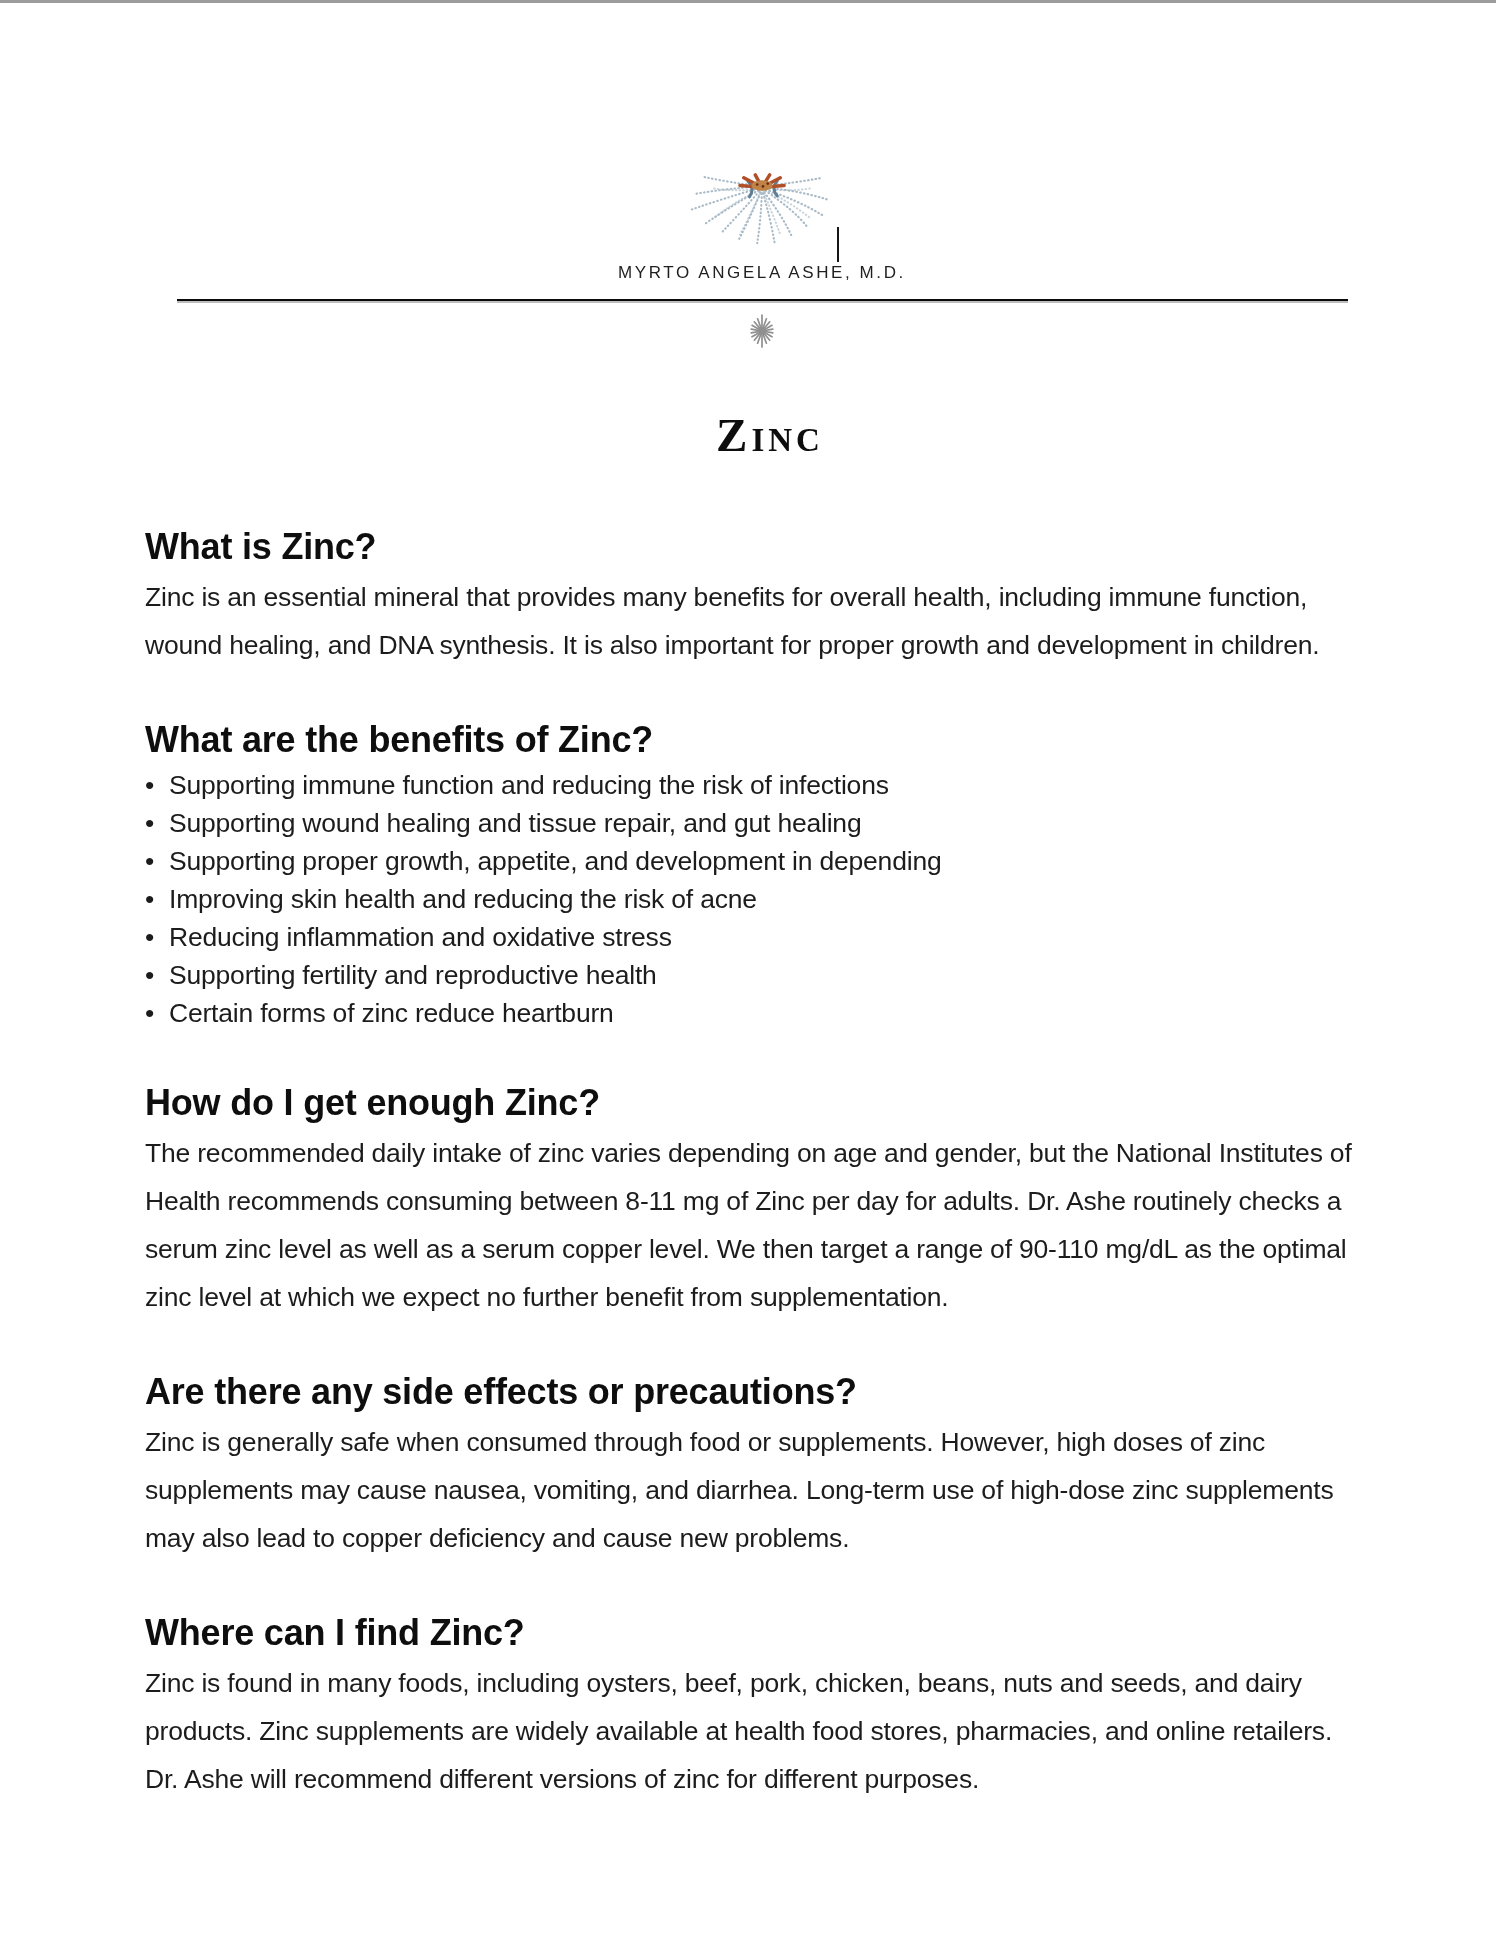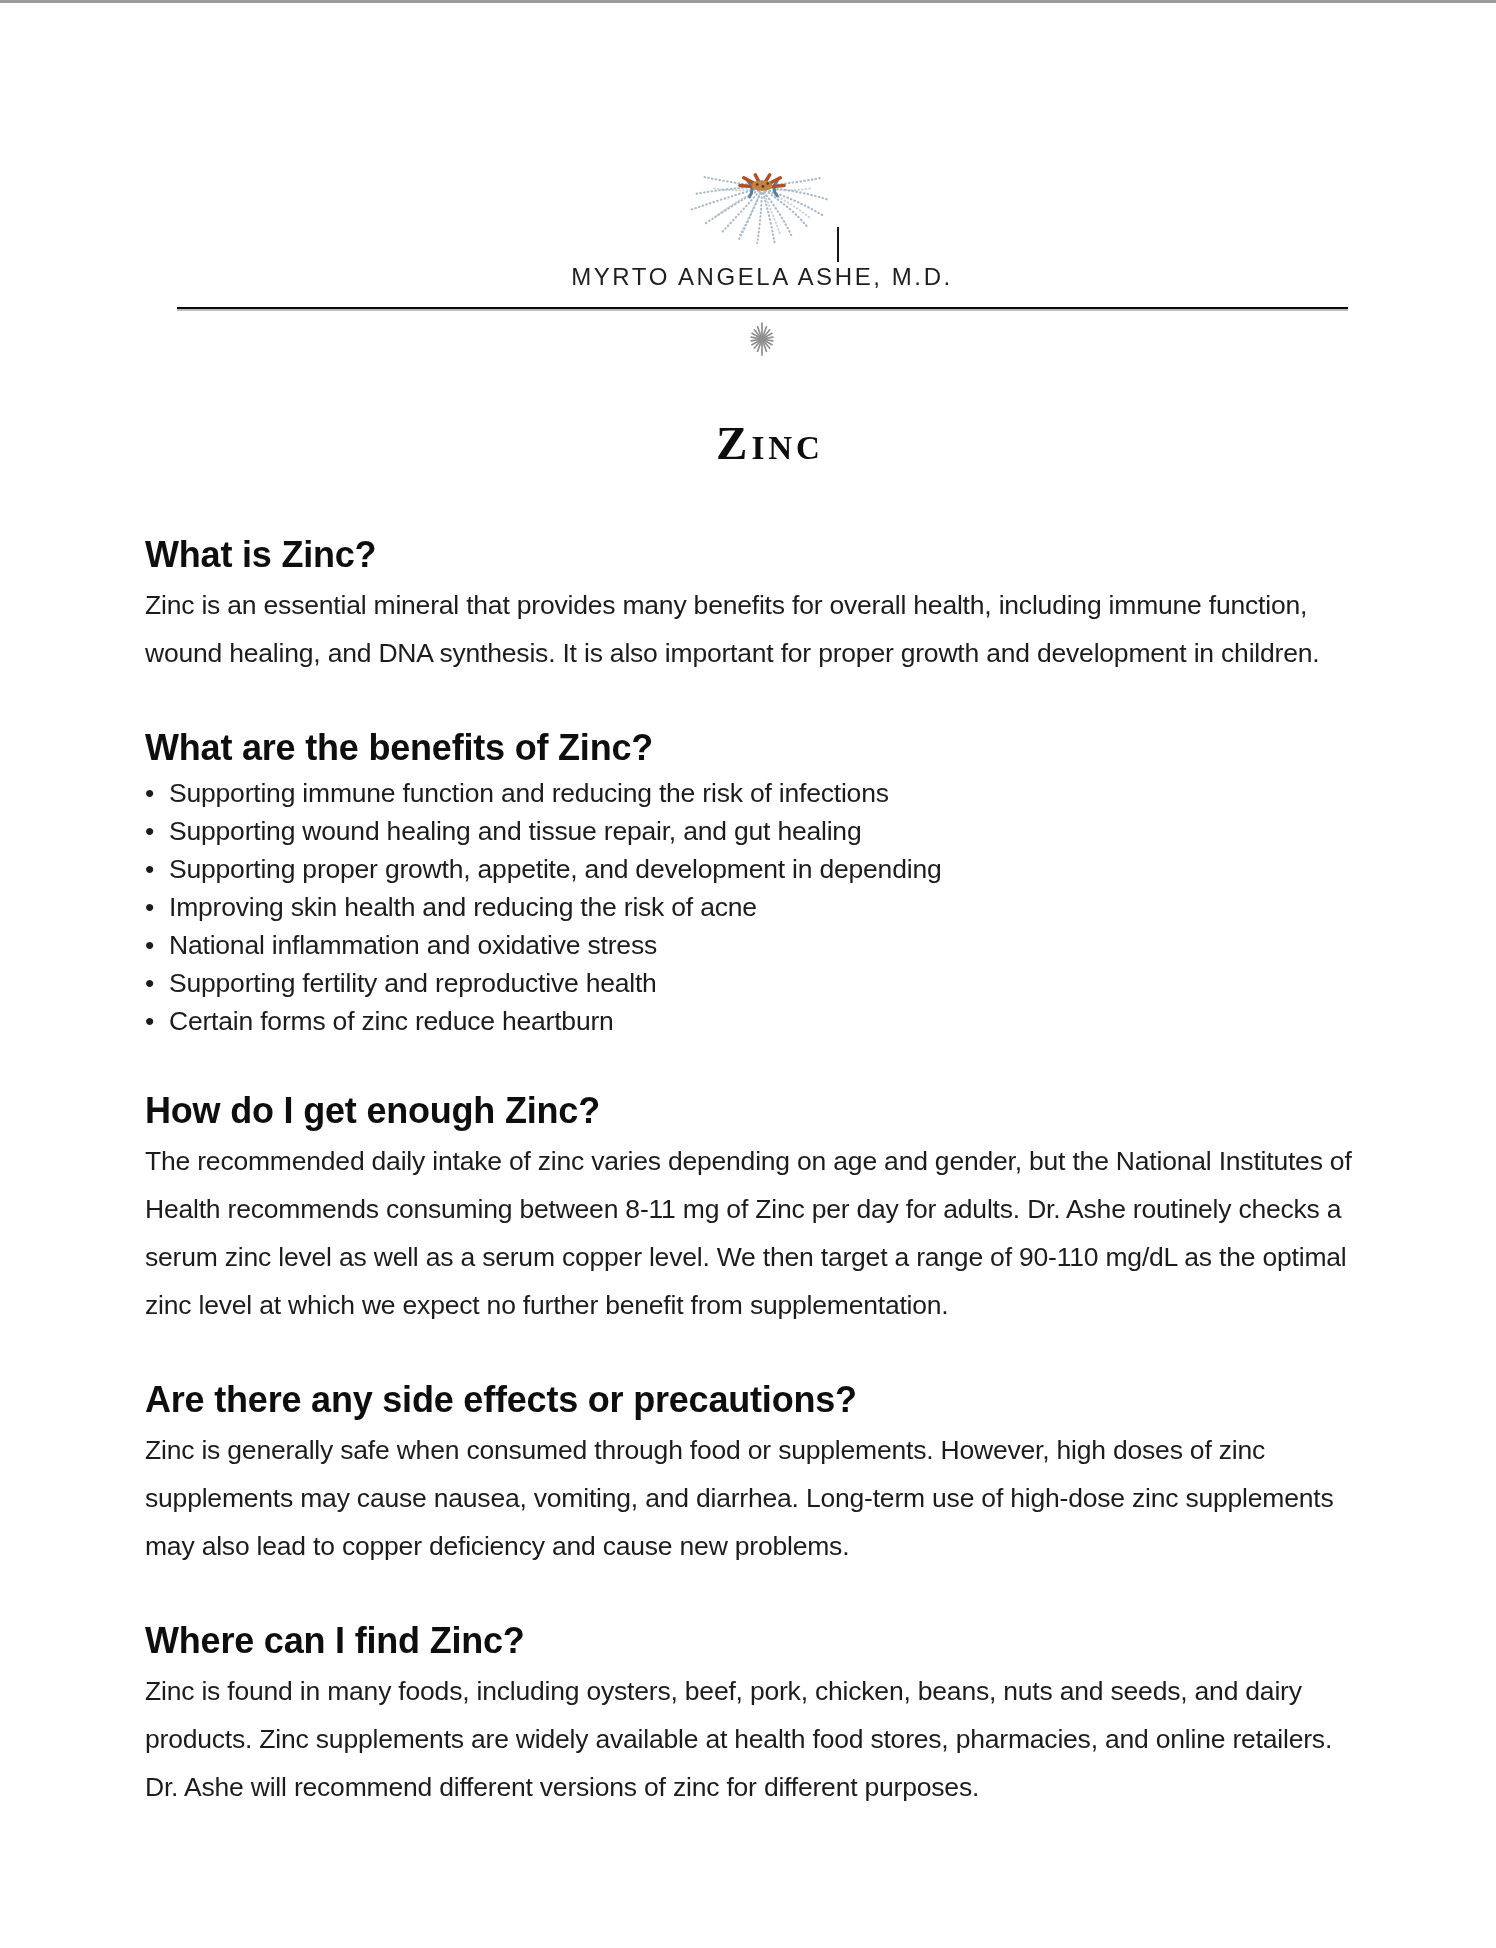--- a/index.html
+++ b/index.html
@@ -10,21 +10,21 @@
     overflow:hidden;
   }
   .top-edge { height:3px; background:#9c9c9c; }
 
   .masthead { padding-top:170px; padding-left:28px; text-align:center; }
   .logo-wrap { position:relative; display:inline-block; width:170px; height:72px; }
   .logo-wrap svg { display:block; width:170px; height:72px; }
   .logo-tick { position:absolute; right:8px; top:54px; width:2px; height:35px; background:#161616; }
 
   .brand-name {
-    margin-top:14px; font-size:24px; letter-spacing:2.6px;
+    margin-top:14px; font-size:17px; letter-spacing:2.6px;
     color:#1f1f1f; font-weight:400;
   }
 
   .rule {
     margin:16px 0 0 177px; width:1171px; height:2px;
     background:#0a0a0a; box-shadow:0 2px 0 #bdbdbd;
   }
 
   .starburst-row { text-align:center; padding-left:28px; margin-top:13px; }
   .starburst-row svg { width:30px; height:34px; display:inline-block; }
@@ -141,21 +141,21 @@
     <p>Zinc is an essential mineral that provides many benefits for overall health, including immune function, wound healing, and DNA synthesis. It is also important for proper growth and development in children.</p>
   </div>
 
   <div class="section">
     <h2>What are the benefits of Zinc?</h2>
     <ul class="bullets">
       <li>Supporting immune function and reducing the risk of infections</li>
       <li>Supporting wound healing and tissue repair, and gut healing</li>
       <li>Supporting proper growth, appetite, and development in depending</li>
       <li>Improving skin health and reducing the risk of acne</li>
-      <li>National inflammation and oxidative stress</li>
+      <li>Reducing inflammation and oxidative stress</li>
       <li>Supporting fertility and reproductive health</li>
       <li>Certain forms of zinc reduce heartburn</li>
     </ul>
   </div>
 
   <div class="section">
     <h2>How do I get enough Zinc?</h2>
     <p>The recommended daily intake of zinc varies depending on age and gender, but the National Institutes of Health recommends consuming between 8-11 mg of Zinc per day for adults. Dr. Ashe routinely checks a serum zinc level as well as a serum copper level. We then target a range of 90-110 mg/dL as the optimal zinc level at which we expect no further benefit from supplementation.</p>
   </div>
 

